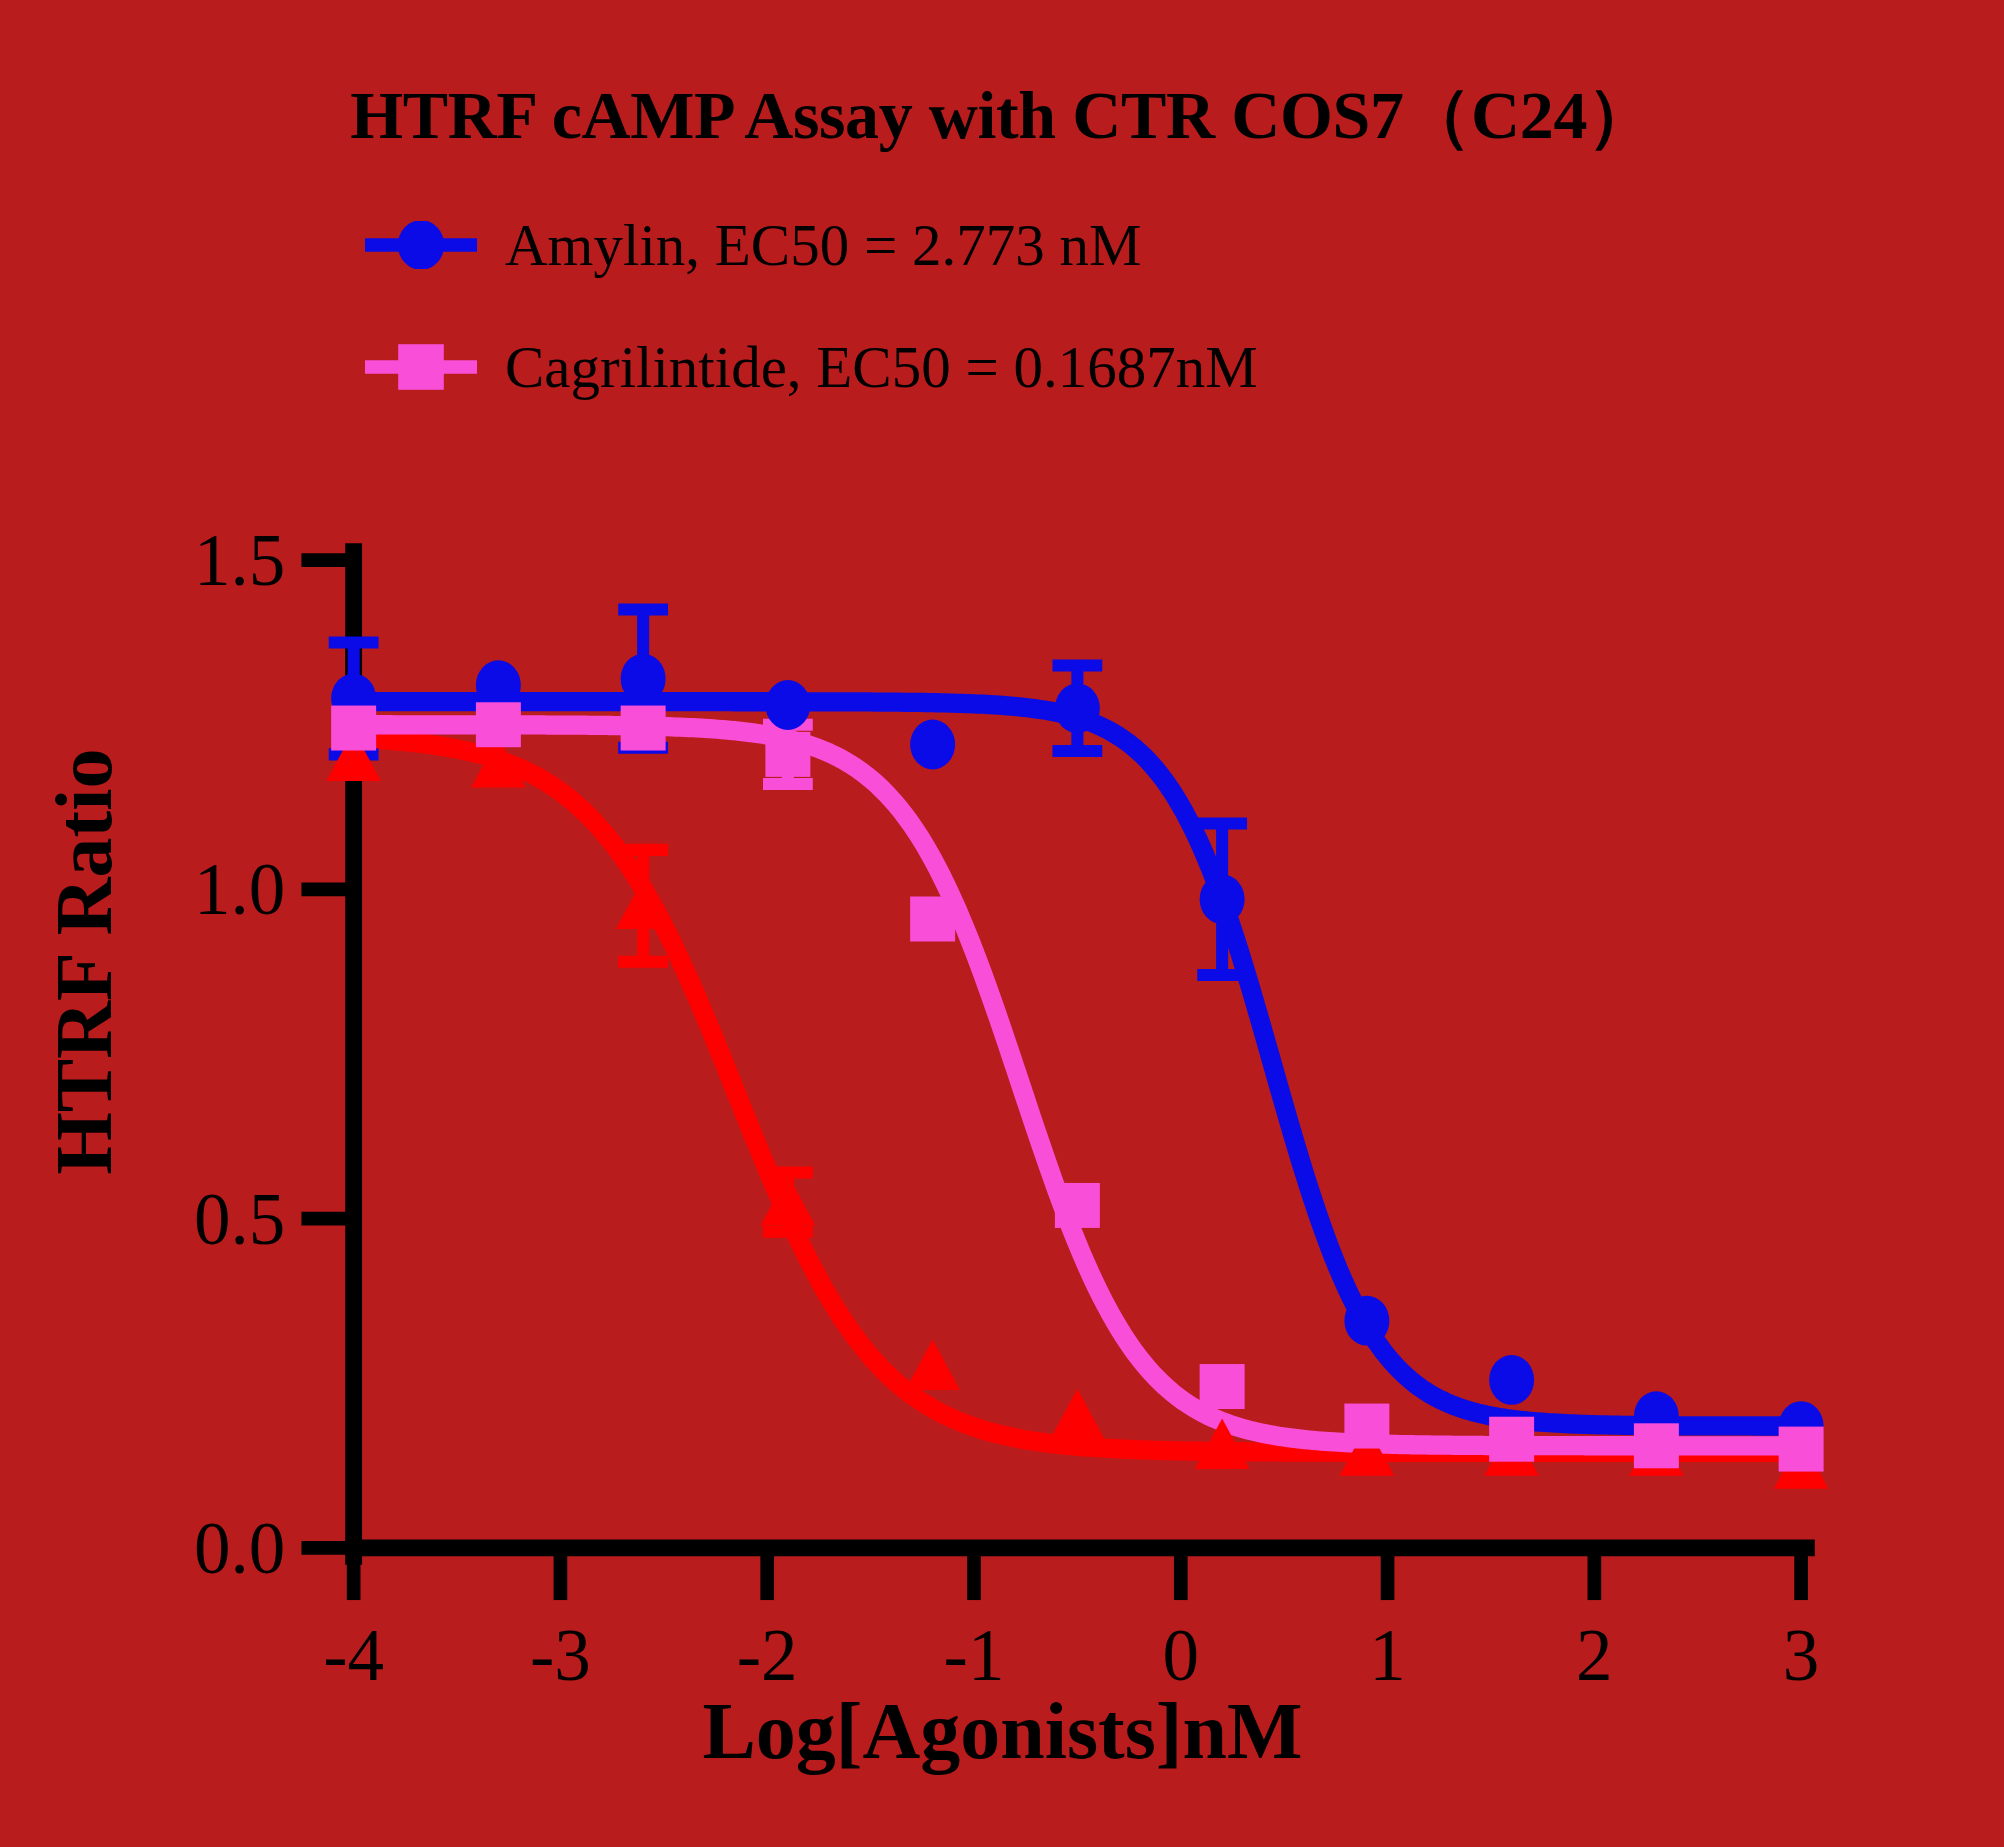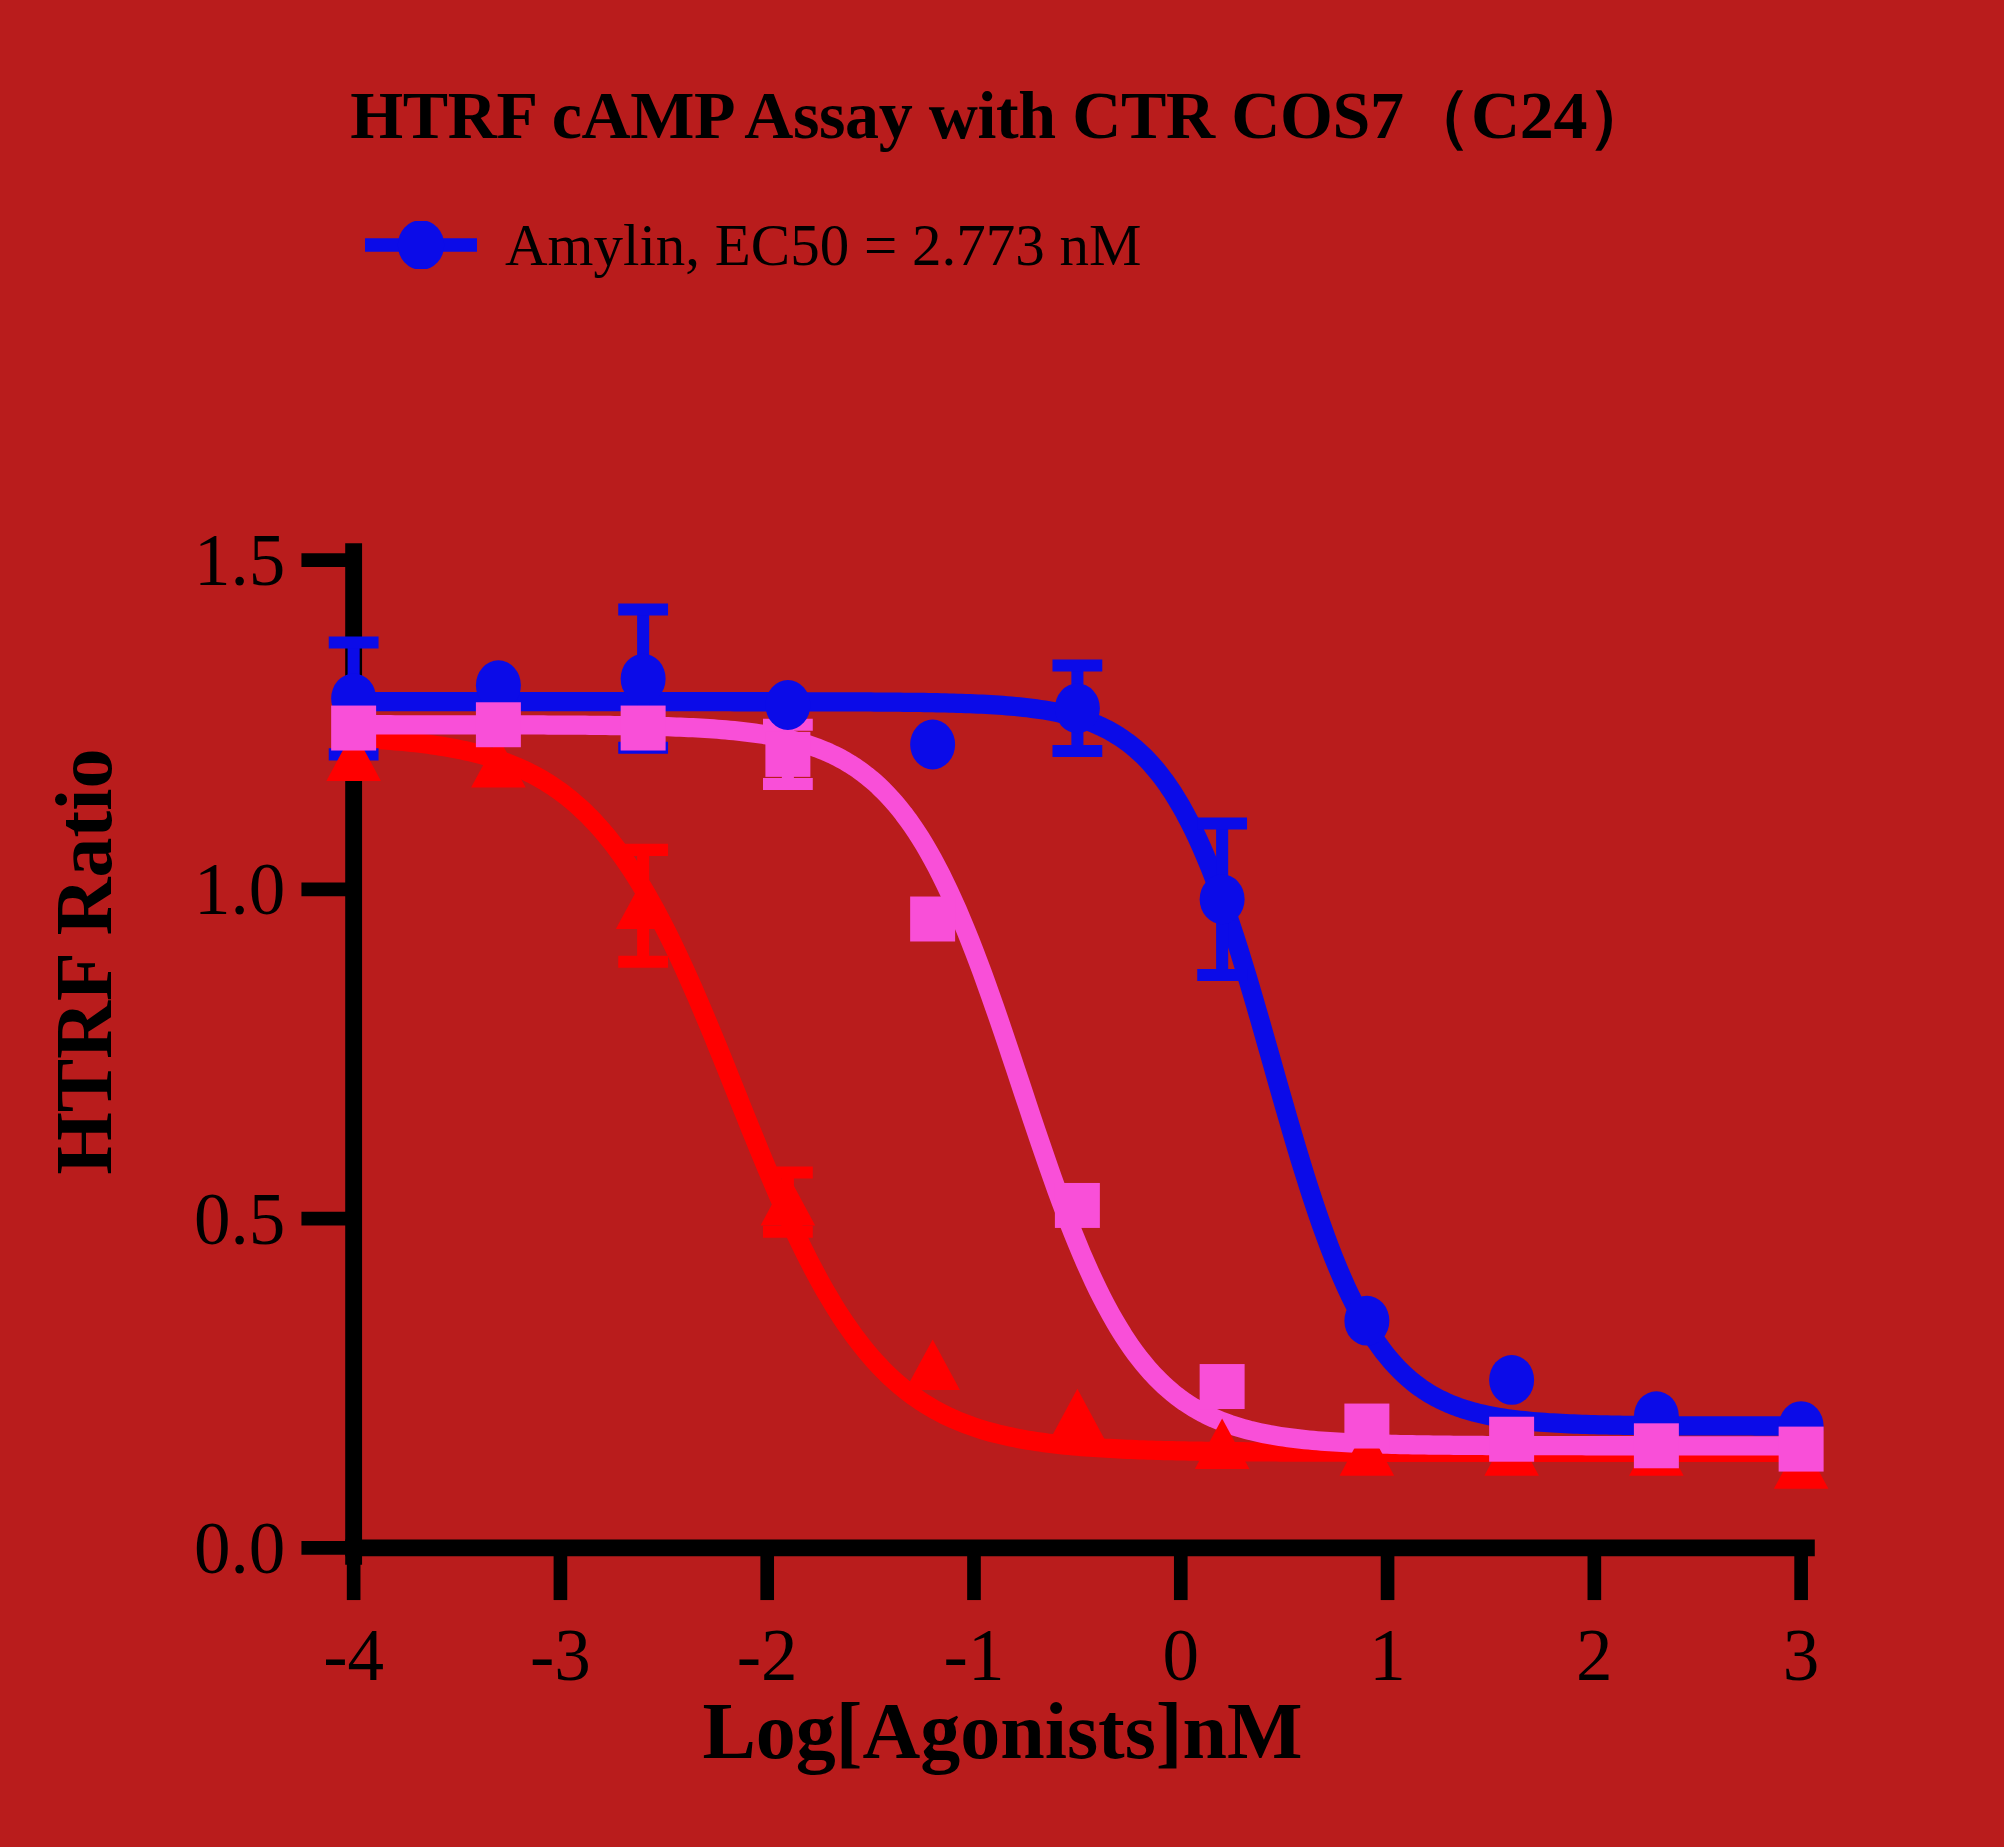--- a/index.html
+++ b/index.html
@@ -40,20 +40,29 @@
 
   <div class="legend">
     <div class="legend-row">
       <span class="legend-sym">
         <svg width="120" height="48" viewBox="0 0 300 120">
           <line x1="10" y1="60" x2="290" y2="60" stroke="#0B0BE8" stroke-width="34"></line>
           <ellipse cx="150" cy="60" rx="58" ry="62" fill="#0B0BE8"></ellipse>
         </svg>
       </span>
       <span class="legend-label">Amylin,  EC50 = 2.773 nM</span>
+    </div>
+    <div class="legend-row">
+      <span class="legend-sym">
+        <svg width="120" height="48" viewBox="0 0 300 120">
+          <line x1="10" y1="60" x2="290" y2="60" stroke="#F94FD8" stroke-width="34"></line>
+          <rect x="93" y="3" width="114" height="114" fill="#F94FD8"></rect>
+        </svg>
+      </span>
+      <span class="legend-label">Cagrilintide,  EC50 = 0.1687nM</span>
     </div>
   </div>
 
   <svg id="plot" width="2005" height="1847" viewBox="0 0 4992 4600">
       <line x1="880" y1="1353" x2="880" y2="3897" stroke="#000" stroke-width="42"></line>
       <line x1="859" y1="3855" x2="4519" y2="3855" stroke="#000" stroke-width="42"></line>
       <line x1="750" y1="3855" x2="880" y2="3855" stroke="#000" stroke-width="34"></line>
       <text x="710" y="3917" text-anchor="end" class="tlbl">0.0</text>
       <line x1="750" y1="3035" x2="880" y2="3035" stroke="#000" stroke-width="34"></line>
       <text x="710" y="3097" text-anchor="end" class="tlbl">0.5</text>

